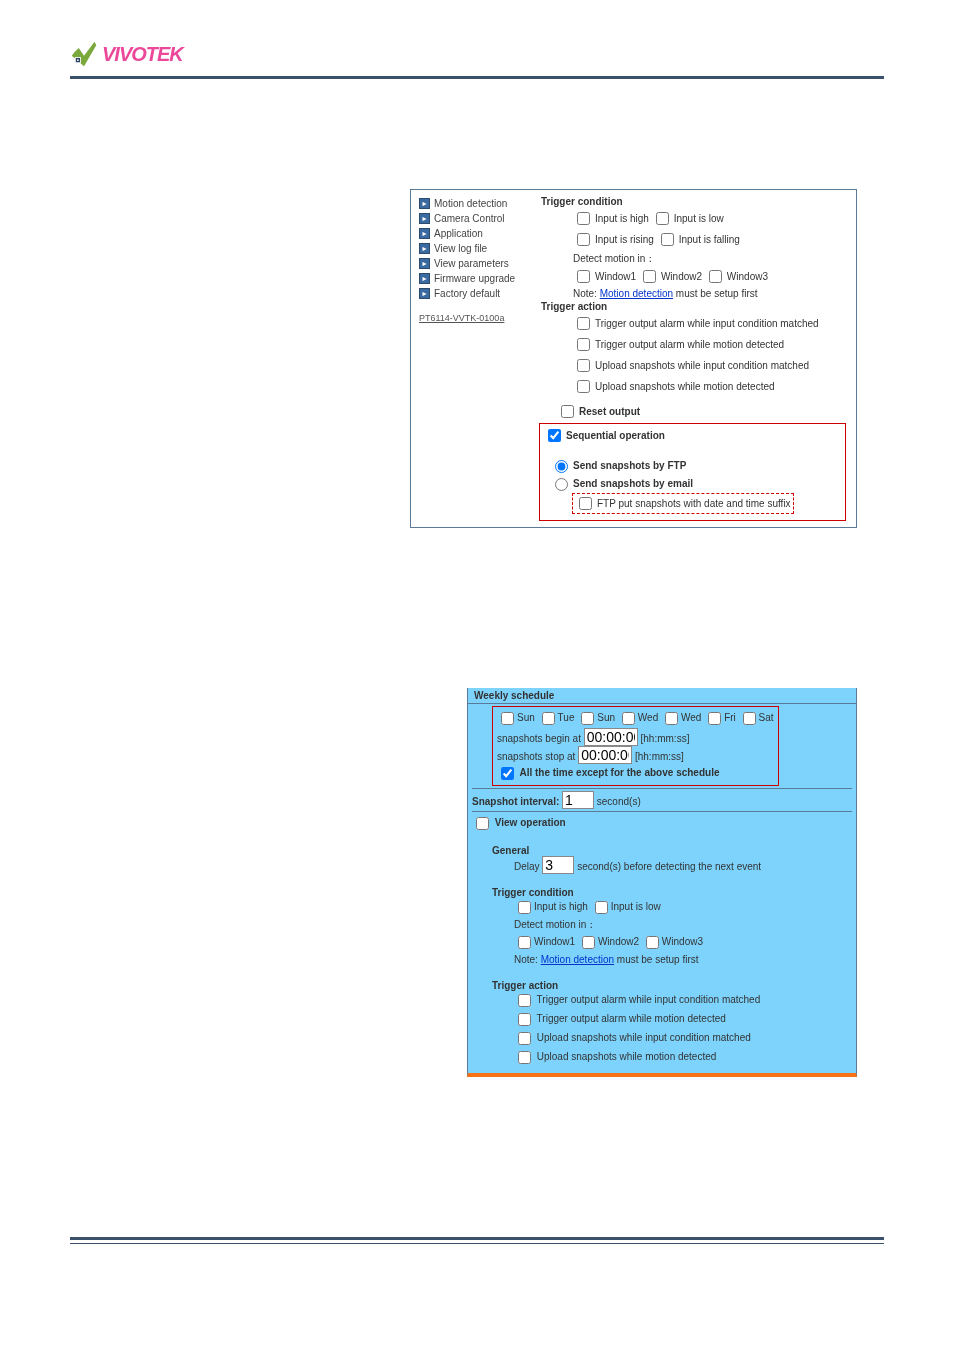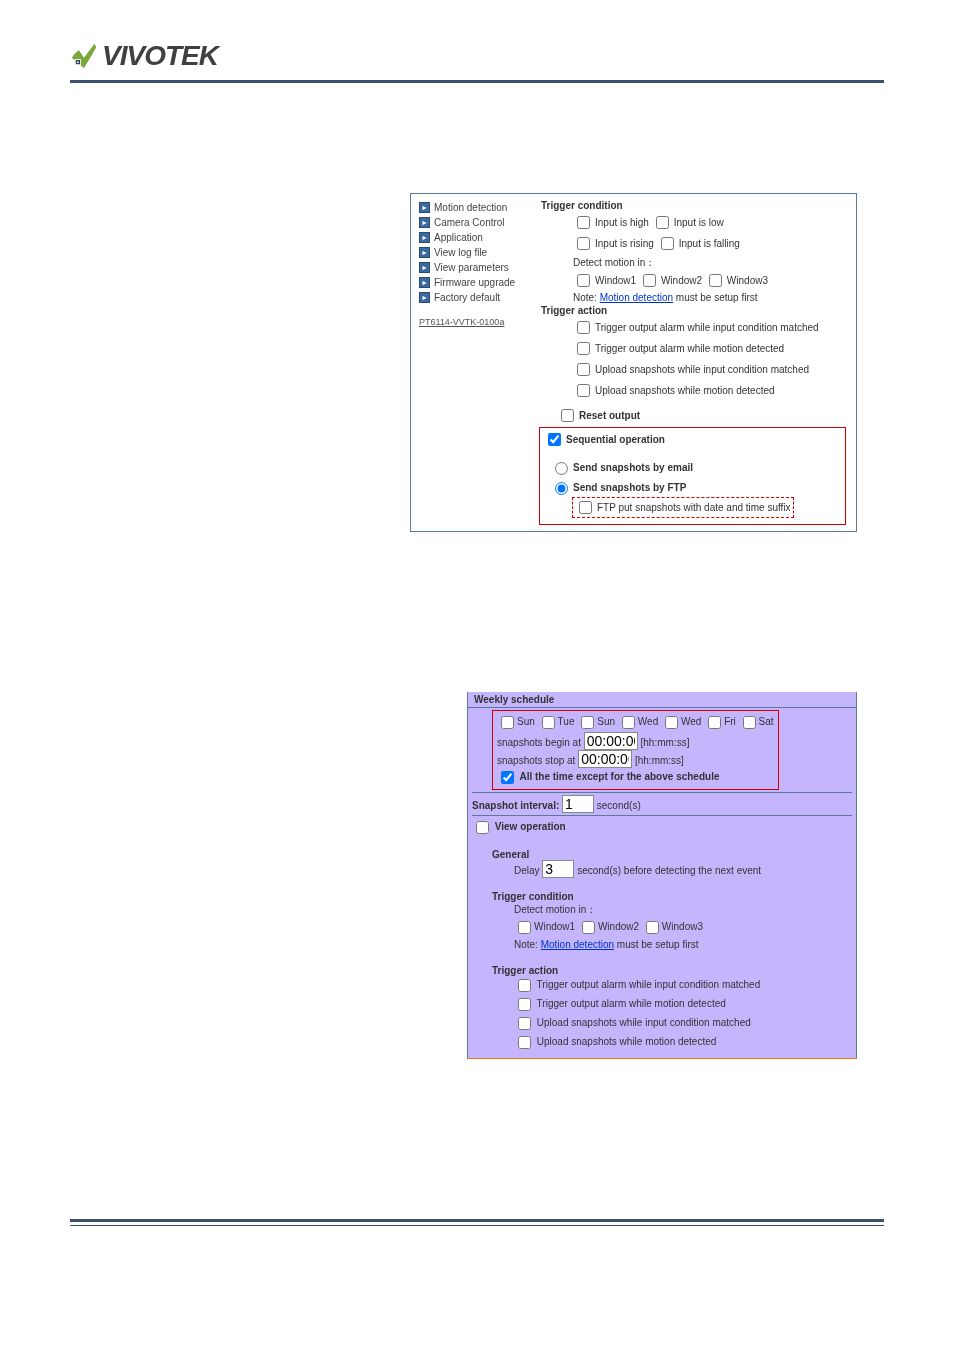--- a/index.html
+++ b/index.html
@@ -21,25 +21,25 @@
     padding-bottom: 8px;
     margin-bottom: 110px;
   }
   .logo {
     display: flex;
     align-items: center;
     gap: 4px;
   }
   .logo svg { width: 28px; height: 28px; }
   .logo-text {
-    font-size: 28px;
+    font-size: 20px;
     font-weight: 900;
     font-style: italic;
     letter-spacing: -1px;
-    color: #404040;
+    color: #ec4899;
   }
   
   .shot {
     display: flex;
     border: 1px solid #5a7a99;
     width: 445px;
     margin-left: 340px;
     background: #fff;
   }
   .sidebar {
@@ -86,26 +86,26 @@
   .box {
     border: 1px solid #c00;
   }
   .cb { vertical-align: middle; }
   .hr-thin { border-top: 1px solid #5a7a99; margin: 2px 0; }
 
   
   .shot2 {
     border-left: 1px solid #5a7a99;
     border-right: 1px solid #5a7a99;
-    border-bottom: 1px solid #f97316;
+    border-bottom: 4px solid #f97316;
     width: 388px;
     margin-left: 397px;
     margin-top: 160px;
     font-size: 10px;
-    background: #c4b5fd;
+    background: #7dd3fc;
   }
   .shot2 .topbar {
     border-bottom: 1px solid #5a7a99;
     padding: 2px 6px;
     font-weight: bold;
   }
   .shot2 .inner { padding: 2px 4px 6px 4px; }
   .ti { border: 1px solid #888; font-size: 14px; padding: 0 2px; width: 48px; }
   .ti-sm { width: 26px; }
   .bold { font-weight: bold; }
@@ -234,30 +234,30 @@
             <span>Reset output</span>
           </label>
       </div>
 
       <div class="box" style="margin:2px 6px 2px 2px; padding:2px 4px 6px 4px;">
         <label class="bold">
             <input type="checkbox" class="cb" checked="" style=""> 
             <span>Sequential operation</span>
           </label>
         <div style="height:10px;"></div>
+        <div style="margin-left:6px; margin-top:2px;">
+          <label class="bold">
+              <input type="radio" name="so1" class="cb" checked="" style=""> 
+              <span>Send snapshots by FTP</span>
+            </label>
+        </div>
         <div style="margin-left:6px;">
           <label class="bold">
               <input type="radio" name="so1" class="cb" style=""> 
               <span>Send snapshots by email</span>
-            </label>
-        </div>
-        <div style="margin-left:6px; margin-top:2px;">
-          <label class="bold">
-              <input type="radio" name="so1" class="cb" checked="" style=""> 
-              <span>Send snapshots by FTP</span>
             </label>
         </div>
         <div style="margin-left:28px; border:1px dashed #c00; display:inline-block; padding:0 2px;">
           <label>
               <input type="checkbox" class="cb" style="">
               <span>FTP put snapshots with date and time suffix</span>
             </label>
         </div>
       </div>
     </div>
@@ -302,20 +302,24 @@
       <div class="hr-thin"></div>
 
       <label class="bold"><input type="checkbox" class="cb" style=""> <span>View operation</span></label>
 
       <div class="sec-indent">General</div>
       <div class="sec-indent2">
         <span>Delay </span><input class="ti ti-sm" value="3" style=""><span> second(s) before detecting the next event</span>
       </div>
 
       <div class="sec-indent">Trigger condition</div>
+      <div class="sec-indent2">
+        <label><input type="checkbox" class="cb" style=""><span>Input is high</span></label>
+        <label><input type="checkbox" class="cb" style=""><span>Input is low</span></label>
+      </div>
       <div class="sec-indent2">Detect motion in：</div>
       <div class="sec-indent2">
         <label><input type="checkbox" class="cb" style=""><span>Window1</span></label>
         <label><input type="checkbox" class="cb" style=""><span>Window2</span></label>
         <label><input type="checkbox" class="cb" style=""><span>Window3</span></label>
       </div>
       <div class="sec-indent2">
         <span>Note: </span><a href="#">Motion detection</a><span> must be setup first</span>
       </div>
 

